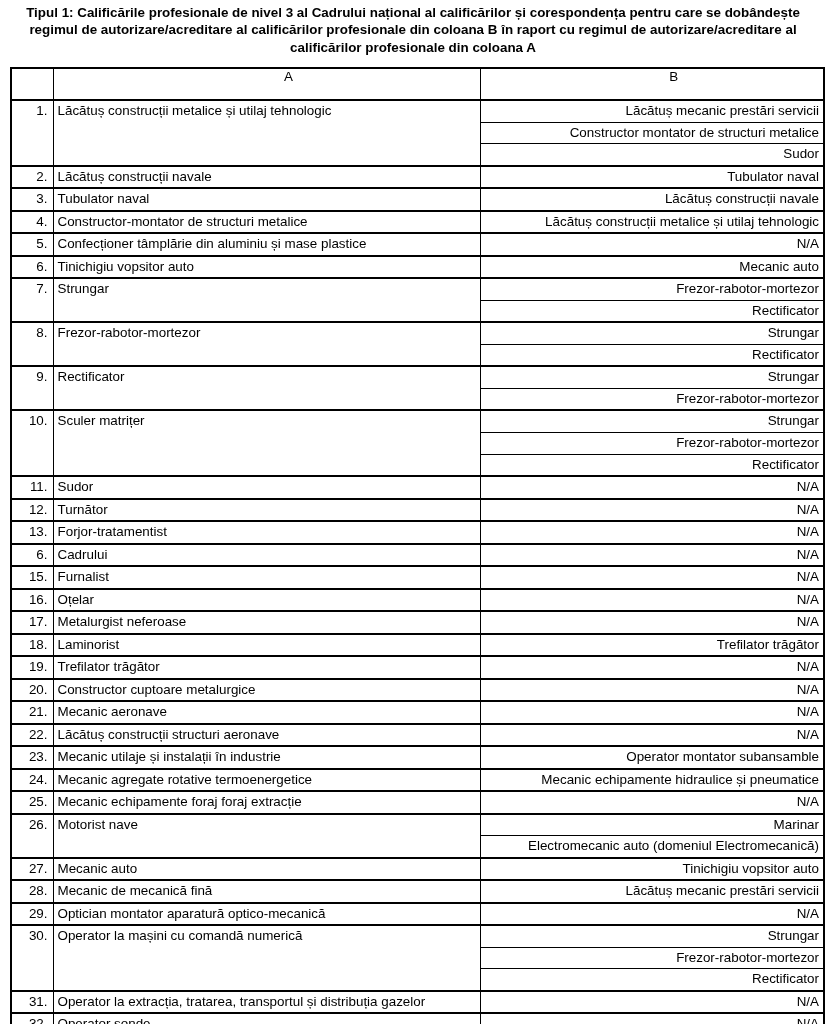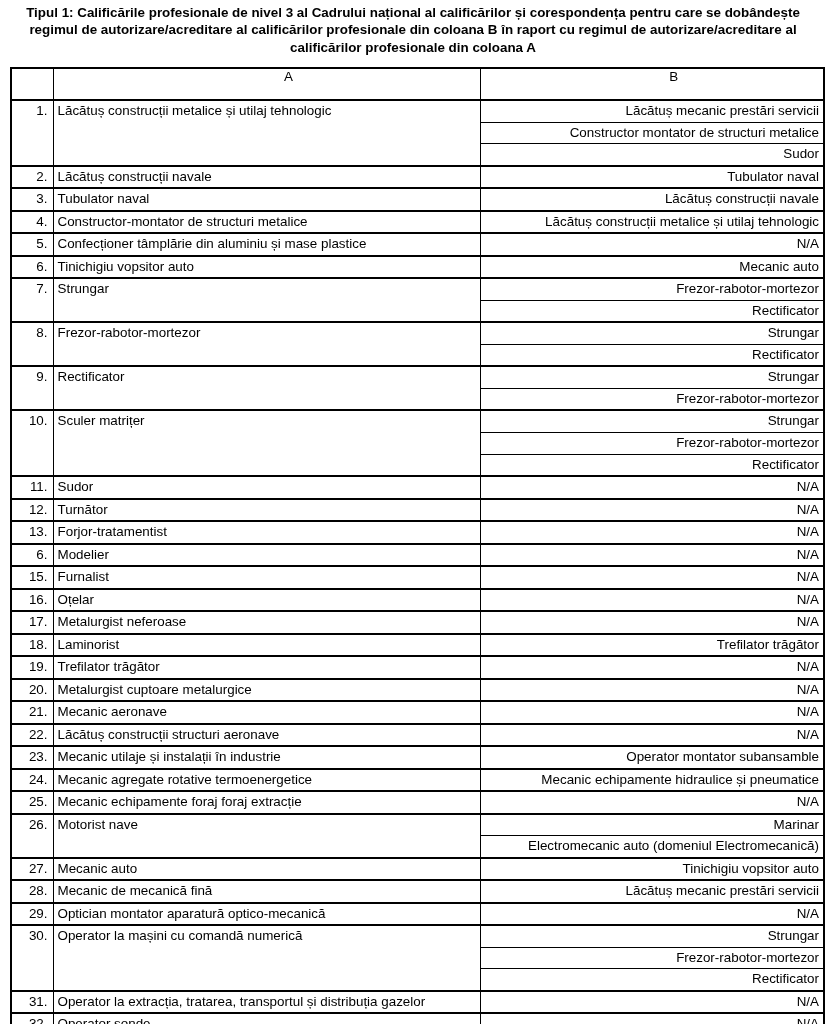--- a/index.html
+++ b/index.html
@@ -164,21 +164,21 @@
           <td class="colA" rowspan="1">Turnător</td>
           <td class="colB">N/A</td>
         </tr>
         <tr class="row-start">
           <td class="num" rowspan="1">13.</td>
           <td class="colA" rowspan="1">Forjor-tratamentist</td>
           <td class="colB">N/A</td>
         </tr>
         <tr class="row-start">
           <td class="num" rowspan="1">6.</td>
-          <td class="colA" rowspan="1">Modelier</td>
+          <td class="colA" rowspan="1">Cadrului</td>
           <td class="colB">N/A</td>
         </tr>
         <tr class="row-start">
           <td class="num" rowspan="1">15.</td>
           <td class="colA" rowspan="1">Furnalist</td>
           <td class="colB">N/A</td>
         </tr>
         <tr class="row-start">
           <td class="num" rowspan="1">16.</td>
           <td class="colA" rowspan="1">Oțelar</td>
@@ -194,21 +194,21 @@
           <td class="colA" rowspan="1">Laminorist</td>
           <td class="colB">Trefilator trăgător</td>
         </tr>
         <tr class="row-start">
           <td class="num" rowspan="1">19.</td>
           <td class="colA" rowspan="1">Trefilator trăgător</td>
           <td class="colB">N/A</td>
         </tr>
         <tr class="row-start">
           <td class="num" rowspan="1">20.</td>
-          <td class="colA" rowspan="1">Metalurgist cuptoare metalurgice</td>
+          <td class="colA" rowspan="1">Constructor cuptoare metalurgice</td>
           <td class="colB">N/A</td>
         </tr>
         <tr class="row-start">
           <td class="num" rowspan="1">21.</td>
           <td class="colA" rowspan="1">Mecanic aeronave</td>
           <td class="colB">N/A</td>
         </tr>
         <tr class="row-start">
           <td class="num" rowspan="1">22.</td>
           <td class="colA" rowspan="1">Lăcătuș construcții structuri aeronave</td>

